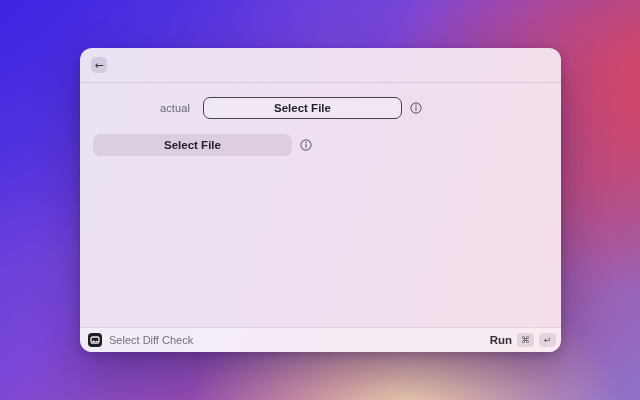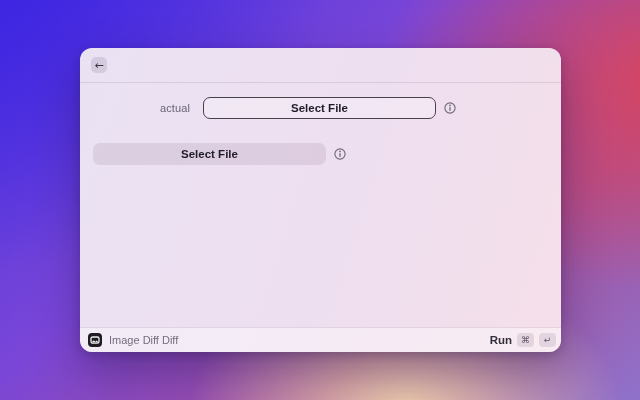--- a/index.html
+++ b/index.html
@@ -25,27 +25,27 @@
     padding: 0 11px; border-bottom: 1px solid rgba(80,55,90,0.13);
   }
   .back-btn {
     width: 16px; height: 16px; border-radius: 5px;
     background: rgba(85,65,100,0.14);
     display: flex; align-items: center; justify-content: center;
     font-family: "DejaVu Sans", "Liberation Sans", sans-serif;
     font-size: 11px; line-height: 1; color: #39343f; cursor: default;
   }
   .content { flex: 1; padding-top: 14px; }
-  .form-row { display: flex; align-items: center; height: 22px; margin-bottom: 24px; }
+  .form-row { display: flex; align-items: center; height: 22px; margin-bottom: 15px; }
   .row-label {
     width: 110px; flex: none; text-align: right;
     font-size: 11px; color: #6b6472; letter-spacing: 0.1px;
   }
   .select-btn {
-    margin-left: 13px; width: 233px; height: 22px; flex: none;
+    margin-left: 13px; width: 199px; height: 22px; flex: none;
     border-radius: 7px; box-sizing: border-box;
     display: flex; align-items: center; justify-content: center;
     font-size: 11.5px; font-weight: 700; color: #211d28; cursor: default;
   }
   .select-btn.focused { border: 1.5px solid #46414c; background: rgba(255,255,255,0.26); }
   .select-btn.plain   { background: rgba(125,95,125,0.14); }
   .info-wrap { margin-left: 8px; width: 12px; height: 12px; flex: none; display: flex; }
   .footer {
     flex: none; height: 24px; border-top: 1px solid rgba(80,55,90,0.13);
     background: rgba(252,250,252,0.45);
@@ -103,21 +103,21 @@
   </div>
 
   <div class="footer">
     <div class="app-icon">
       <svg width="14" height="14" viewBox="0 0 14 14">
         <rect x="0" y="0" width="14" height="14" rx="4" fill="#1d1c21"></rect>
         <rect x="3" y="4" width="8" height="6.2" rx="1.6" fill="none" stroke="#f2eff4" stroke-width="1.3"></rect>
         <path d="M3.6 9.3 L5.8 7.2 L7.4 8.8 L8.9 7.5 L10.4 9.3 Z" fill="#f2eff4"></path>
       </svg>
     </div>
-    <div class="app-name">Image Diff Diff</div>
+    <div class="app-name">Select Diff Check</div>
     <div class="spacer"></div>
     <div class="run-btn">
       <span class="run-label">Run</span>
       <span class="key-badge">⌘</span>
       <span class="key-badge">↵</span>
     </div>
   </div>
 
 </div>
 

